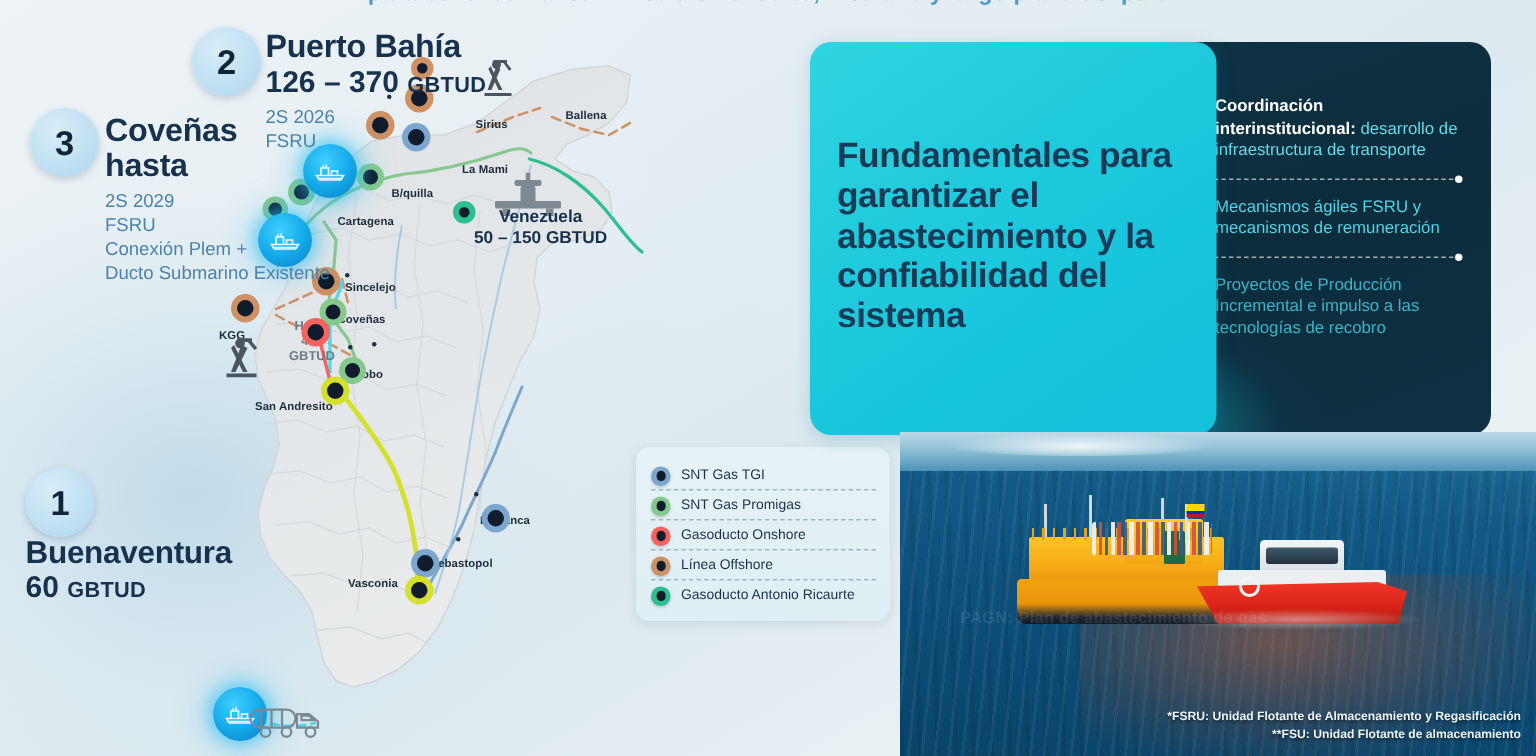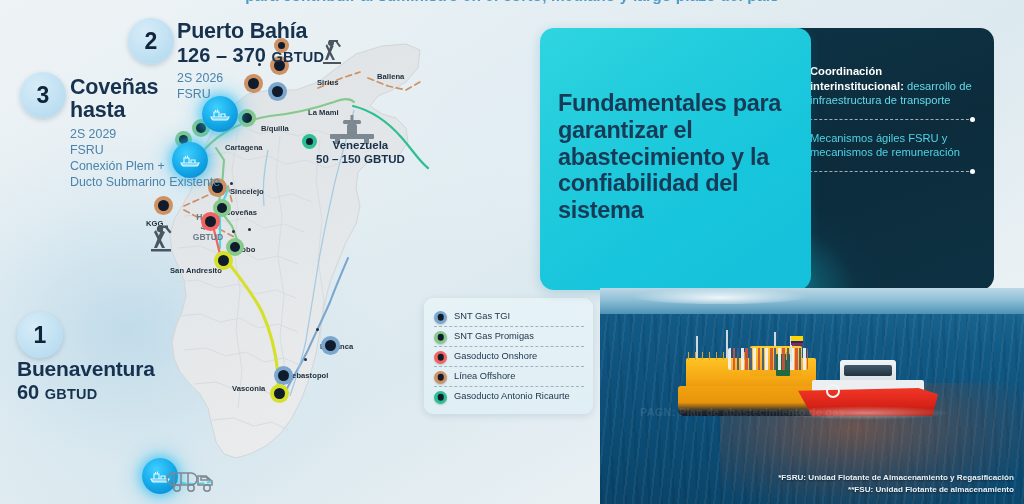--- a/index.html
+++ b/index.html
@@ -447,20 +447,21 @@
       <div class="pd-block">
         <b>Coordinación interinstitucional:</b><span> desarrollo de infraestructura de transporte</span>
       </div>
       <div class="pd-sep">
           <span></span>
         </div>
       <div class="pd-block pd-b2">Mecanismos ágiles FSRU y mecanismos de remuneración</div>
       <div class="pd-sep">
           <span></span>
         </div>
+      <div class="pd-block pd-b3">Proyectos de Producción Incremental e impulso a las tecnologías de recobro</div>
     </div>
   </div>
 
   <div id="panel-cyan">
     <div class="pc-txt">Fundamentales para garantizar el abastecimiento y la confiabilidad del sistema</div>
   </div>
 
   <div id="photo">
     <div class="sea"></div>
     <div class="sea-tex"></div>

